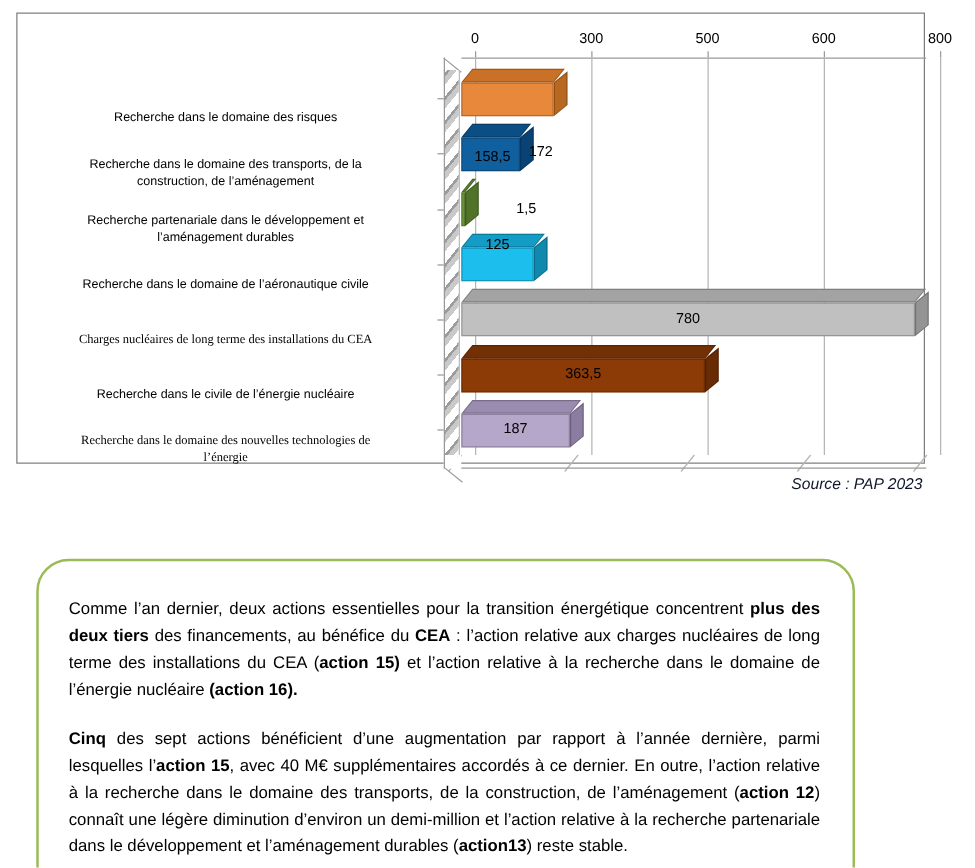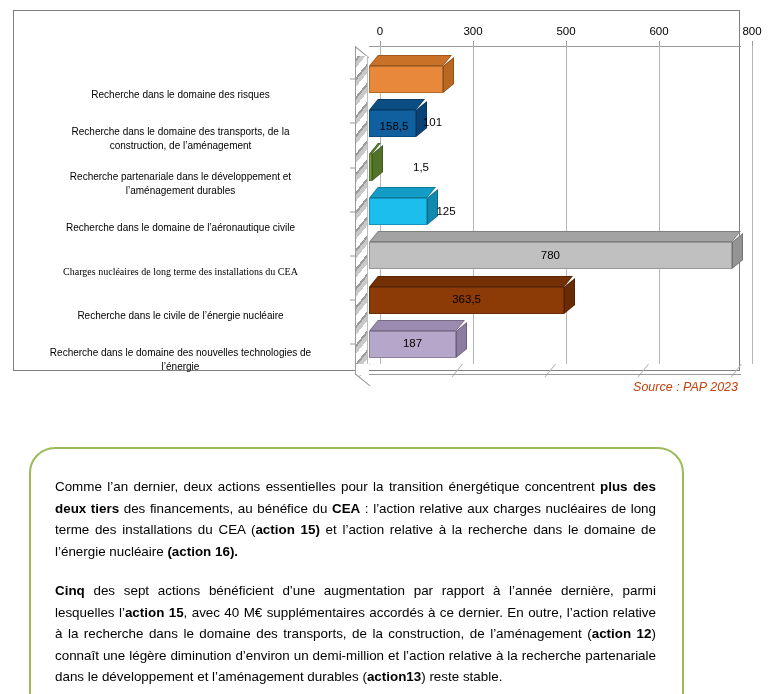--- a/index.html
+++ b/index.html
@@ -214,21 +214,21 @@
   }
 
   
   #source-note {
     position: absolute;
     right: 42px;
     top: 380px;
     font-size: 12.5px;
     font-style: italic;
     font-family: "Liberation Sans", sans-serif;
-    color: #c2410c;
+    color: #0f172a;
   }
 
   
   #comment-box {
     position: absolute;
     left: 29px;
     top: 413px;
     width: 655px;
     height: 272px;
     box-sizing: border-box;
@@ -297,54 +297,54 @@
         <div class="bar-face" style="background: rgb(232, 136, 58);"></div>
       </div>
       <div class="bar-value" style="top: 67.1px; left: 380px; transform: translate(-50%, -50%); margin-top: 48px;">158,5</div>
       <div class="cat-label" style="top: 112.3px; right: 396px;">Recherche dans le domaine des transports, de la<br>construction, de l’aménagement</div>
       <div class="cat-tick" style="top: 112.3px;"></div>
       <div class="bar3d" style="left: 355px; top: 98.8px; width: 46.965px; height: 27px;">
         <div class="bar-top" style="background: rgb(11, 78, 132);"></div>
         <div class="bar-side" style="background: rgb(9, 67, 117);"></div>
         <div class="bar-face" style="background: rgb(16, 96, 160);"></div>
       </div>
-      <div class="bar-value" style="top: 111.3px; left: 408.965px;">101</div>
+      <div class="bar-value" style="top: 111.3px; left: 408.965px;">172</div>
       <div class="cat-label" style="top: 156.5px; right: 396px;">Recherche partenariale dans le développement et<br>l’aménagement durables</div>
       <div class="cat-tick" style="top: 156.5px;"></div>
       <div class="bar3d" style="left: 355px; top: 143px; width: 3px; height: 27px;">
         <div class="bar-top" style="background: rgb(92, 130, 48);"></div>
         <div class="bar-side" style="background: rgb(81, 115, 41);"></div>
         <div class="bar-face" style="background: rgb(110, 155, 60);"></div>
       </div>
       <div class="bar-value" style="top: 155.5px; left: 365px; margin-left: 34px;">1,5</div>
       <div class="cat-label" style="top: 200.7px; right: 396px;">Recherche dans le domaine de l’aéronautique civile</div>
       <div class="cat-tick" style="top: 200.7px;"></div>
       <div class="bar3d" style="left: 355px; top: 187.2px; width: 58.125px; height: 27px;">
         <div class="bar-top" style="background: rgb(19, 157, 198);"></div>
         <div class="bar-side" style="background: rgb(15, 138, 174);"></div>
         <div class="bar-face" style="background: rgb(28, 190, 238);"></div>
       </div>
-      <div class="bar-value" style="top: 200px; left: 384.062px; transform: translate(-50%, -50%); margin-left: 48px;">125</div>
+      <div class="bar-value" style="top: 185px; left: 384.062px; transform: translate(-50%, -50%);">125</div>
       <div class="cat-label" style="top: 244.9px; right: 396px; font-family: Liberation Serif, serif;">Charges nucléaires de long terme des installations du CEA</div>
       <div class="cat-tick" style="top: 244.9px;"></div>
       <div class="bar3d" style="left: 355px; top: 231.4px; width: 362.7px; height: 27px;">
         <div class="bar-top" style="background: rgb(163, 163, 163);"></div>
         <div class="bar-side" style="background: rgb(148, 148, 148);"></div>
         <div class="bar-face" style="background: rgb(192, 192, 192);"></div>
       </div>
       <div class="bar-value" style="top: 243.9px; left: 536.35px; transform: translate(-50%, -50%);">780</div>
       <div class="cat-label" style="top: 289.1px; right: 396px;">Recherche dans le civile de l’énergie nucléaire</div>
       <div class="cat-tick" style="top: 289.1px;"></div>
       <div class="bar3d" style="left: 355px; top: 275.6px; width: 195.207px; height: 27px;">
         <div class="bar-top" style="background: rgb(116, 48, 5);"></div>
         <div class="bar-side" style="background: rgb(104, 43, 4);"></div>
         <div class="bar-face" style="background: rgb(140, 58, 6);"></div>
       </div>
       <div class="bar-value" style="top: 288.1px; left: 452.603px; transform: translate(-50%, -50%);">363,5</div>
-      <div class="cat-label" style="top: 333.3px; right: 396px;">Recherche dans le domaine des nouvelles technologies de<br>l’énergie</div>
+      <div class="cat-label" style="top: 333.3px; right: 396px; font-family: Liberation Serif, serif;">Recherche dans le domaine des nouvelles technologies de<br>l’énergie</div>
       <div class="cat-tick" style="top: 333.3px;"></div>
       <div class="bar3d" style="left: 355px; top: 319.8px; width: 86.955px; height: 27px;">
         <div class="bar-top" style="background: rgb(154, 139, 176);"></div>
         <div class="bar-side" style="background: rgb(139, 125, 161);"></div>
         <div class="bar-face" style="background: rgb(181, 167, 201);"></div>
       </div>
       <div class="bar-value" style="top: 332.3px; left: 398.478px; transform: translate(-50%, -50%);">187</div>
     </div>
 
 </div>

